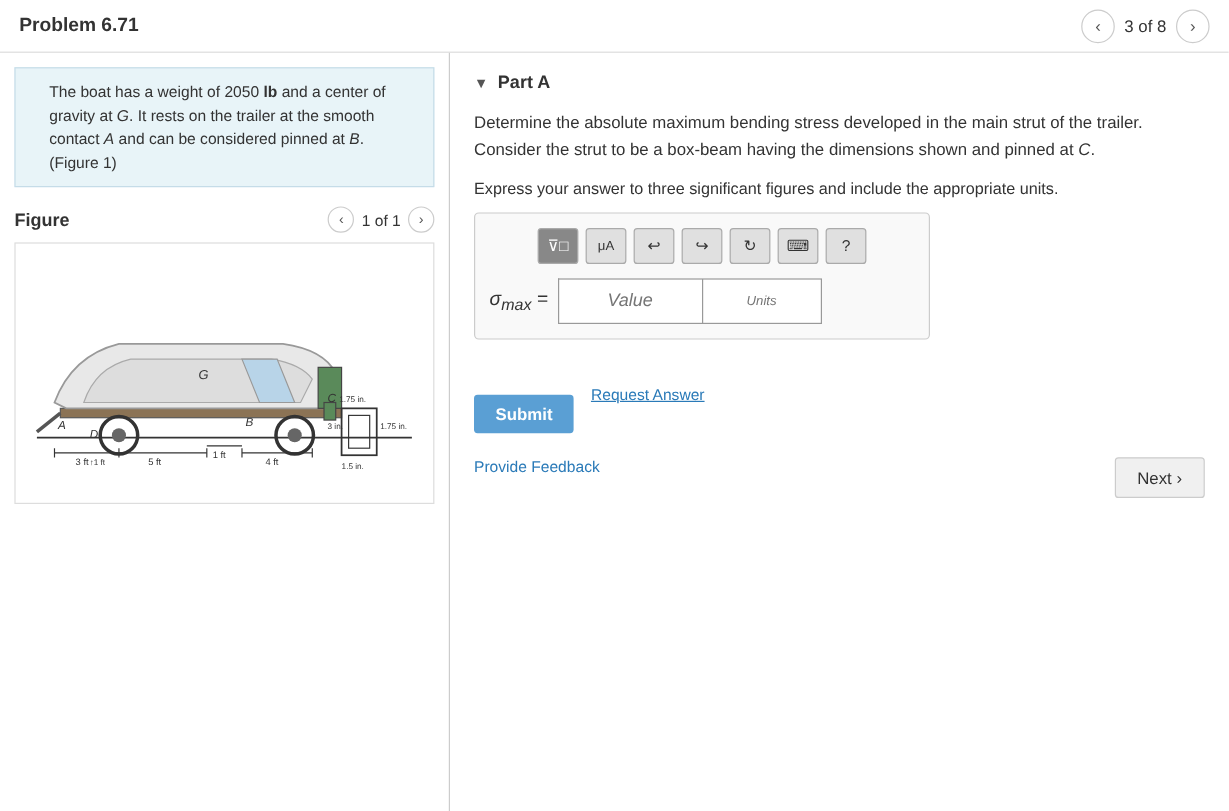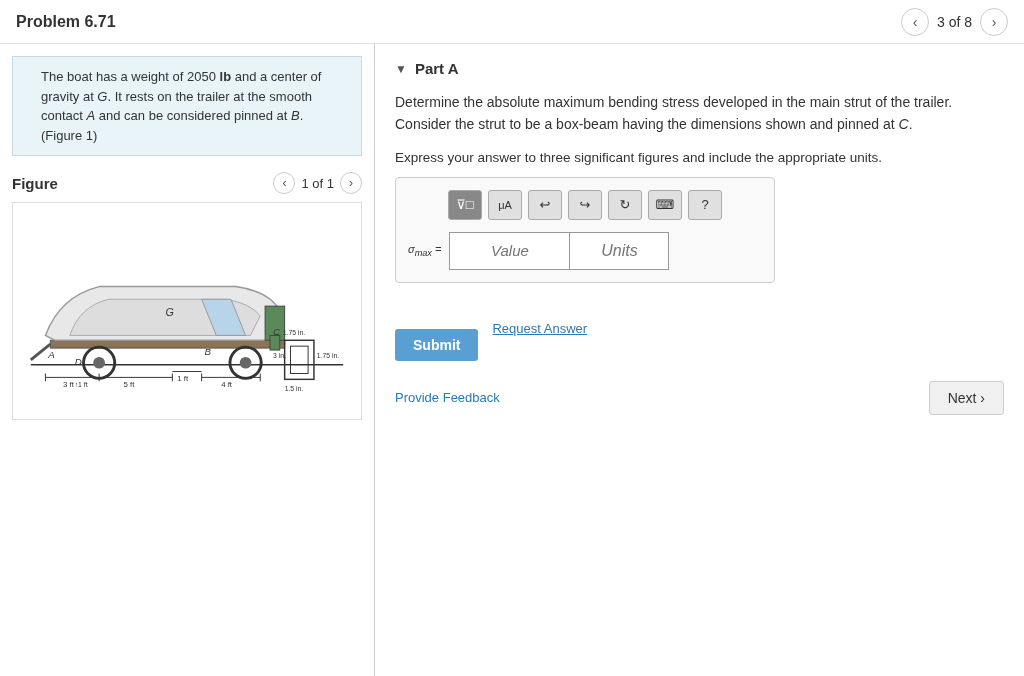--- a/index.html
+++ b/index.html
@@ -181,21 +181,21 @@
       background: #888;
       color: #fff;
     }
 
     .input-row {
       display: flex;
       align-items: center;
       gap: 0;
     }
     .sigma-label {
-      font-size: 11px;
+      font-size: 16px;
       margin-right: 8px;
       color: #333;
       font-style: italic;
     }
     .value-input {
       width: 120px;
       height: 38px;
       border: 1px solid #999;
       border-right: none;
       padding: 4px 8px;
@@ -204,21 +204,21 @@
       text-align: center;
       background: #fff;
       font-style: italic;
       outline: none;
     }
     .units-input {
       width: 100px;
       height: 38px;
       border: 1px solid #999;
       padding: 4px 8px;
-      font-size: 16px;
+      font-size: 11px;
       color: #999;
       text-align: center;
       background: #fff;
       font-style: italic;
       outline: none;
     }
 
     
     .action-row {
       display: flex;
@@ -242,21 +242,21 @@
       font-size: 13px;
       cursor: pointer;
       text-decoration: underline;
       background: none;
       border: none;
     }
 
     
     .bottom-row {
       display: flex;
-      align-items: center;
+      align-items: flex-start;
       justify-content: space-between;
       margin-top: 10px;
     }
     .feedback-link {
       color: #2a7ab8;
       font-size: 13px;
       cursor: pointer;
       text-decoration: none;
     }
     .next-btn {

